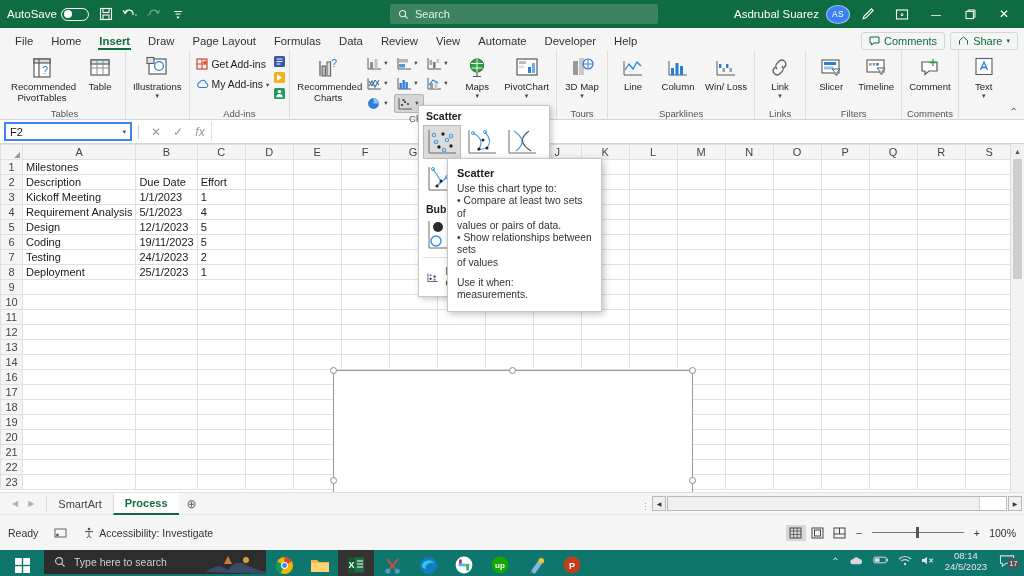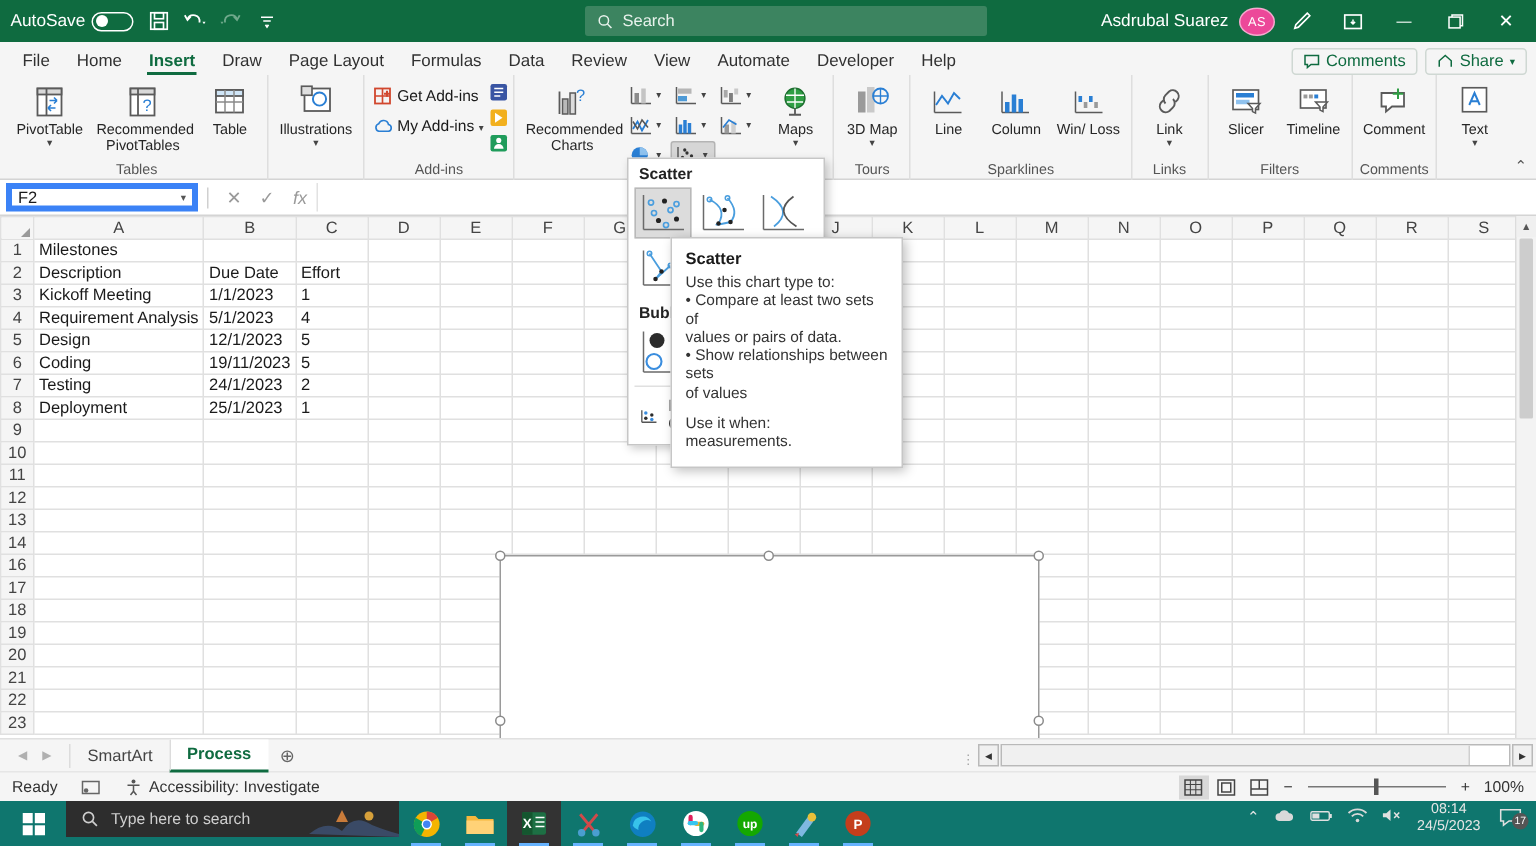--- a/index.html
+++ b/index.html
@@ -29,21 +29,21 @@
   .tb-icon svg { display:block; }
   .tb-title { position:absolute; left:0; right:0; text-align:center; font-size:11.5px; pointer-events:none; }
   .searchbox {
     position:absolute; left:390px; top:4px; width:268px; height:20px;
     background:#3c8460; border-radius:2px; display:flex; align-items:center; gap:6px; padding:0 8px;
     color:#e8f2ec; font-size:11px;
   }
   .tb-right { margin-left:auto; display:flex; align-items:center; gap:2px; padding-right:2px; z-index:3; }
   .user-name { font-size:11.5px; margin-right:5px; }
   .avatar {
-    width:24px; height:19px; border-radius:50%; background:#ec4899; border:1px solid #ffffff88;
+    width:24px; height:19px; border-radius:50%; background:#3b82f6; border:1px solid #ffffff88;
     font-size:8.5px; display:flex; align-items:center; justify-content:center; letter-spacing:.3px;
   }
   .wbtn { width:32px; height:28px; display:flex; align-items:center; justify-content:center; }
 
   
   .ribbon-tabs {
     height:22px; background:#f5f5f5; display:flex; align-items:flex-end;
     padding-left:6px; position:relative;
   }
   .rtab { font-size:11.3px; color:#313131; padding:2px 9px 3px; position:relative; white-space:nowrap; }
@@ -77,21 +77,21 @@
   .chartgrid { display:grid; grid-template-columns:repeat(3, 30px); grid-template-rows:repeat(3, 20px); align-items:center; }
   .cgcell { display:flex; align-items:center; gap:1px; padding:1px 2px; border-radius:2px; }
   .cgcell.sel { background:#d6d6d6; border:1px solid #b4b4b4; }
   .cgcaret { font-size:6.5px; color:#444; }
   .addins-stack { display:flex; flex-direction:column; gap:1px; padding-top:2px; }
   .collapse-ribbon { position:absolute; right:6px; bottom:2px; font-size:10px; color:#555; }
 
   
   .formulabar { height:24px; background:#fff; display:flex; align-items:center; border-bottom:1px solid #d4d4d4; }
   .namebox {
-    width:128px; height:19px; margin-left:4px; border:4px solid #3b82f6; background:#fff;
+    width:128px; height:19px; margin-left:4px; border:2px solid #3b82f6; background:#fff;
     display:flex; align-items:center; padding:0 4px; font-size:11px;
   }
   .namebox .caret { margin-left:auto; font-size:7px; color:#555; }
   .fb-sep { width:1px; height:14px; background:#d0d0d0; margin:0 6px; }
   .fb-ico { width:22px; text-align:center; color:#9a9a9a; font-size:12px; }
   .fb-input { flex:1; height:19px; border-left:1px solid #e2e2e2; padding-left:6px; font-size:11px; }
 
   
   .gridwrap { position:relative; height:348px; background:#fff; overflow:hidden; }
   table.sheet { border-collapse:collapse; table-layout:fixed; }
@@ -138,21 +138,21 @@
   .stab.active { background:#fff; color:#0f6b40; font-weight:600; border-bottom:2px solid #0f6b40; height:22px; display:flex; align-items:center; }
   .newsheet { width:26px; text-align:center; color:#666; font-size:12px; }
   .hscroll-area { margin-left:auto; display:flex; align-items:center; height:17px; padding-right:2px; }
   .hs-btn { width:14px; height:15px; border:1px solid #b9b9b9; background:#f0f0f0; display:flex; align-items:center; justify-content:center; font-size:6px; color:#333; }
   .hs-track { width:340px; height:15px; border:1px solid #b9b9b9; background:#fff; margin:0 1px; position:relative; }
   .hs-thumb { position:absolute; left:0; top:0; bottom:0; width:312px; background:#f0f0f0; border-right:1px solid #cfcfcf; }
   .grip { width:9px; display:flex; flex-direction:column; justify-content:center; gap:2px; padding-left:2px; }
   .grip i { display:block; width:1px; height:1px; background:#aaa; box-shadow:0 3px 0 #aaa, 0 6px 0 #aaa; }
 
   
-  .statusbar { height:20px; background:#f5f5f5; display:flex; align-items:center; font-size:10.5px; color:#333; border-top:1px solid #e6e6e6; }
+  .statusbar { height:36px; background:#f5f5f5; display:flex; align-items:center; font-size:10.5px; color:#333; border-top:1px solid #e6e6e6; }
   .sb-item { display:flex; align-items:center; gap:4px; padding:0 8px; }
   .sb-right { margin-left:auto; display:flex; align-items:center; gap:2px; padding-right:8px; }
   .viewbtn { width:20px; height:16px; display:flex; align-items:center; justify-content:center; }
   .viewbtn.active { background:#d8d8d8; }
   .zslider { width:92px; height:16px; position:relative; display:flex; align-items:center; margin:0 4px; }
   .zslider .track { position:absolute; left:0; right:0; height:1px; background:#777; }
   .zslider .knob { position:absolute; left:48%; width:3px; height:11px; background:#555; }
   .zoomval { width:30px; text-align:right; }
 
   
@@ -297,32 +297,20 @@
 
   <div class="ribbon">
 
     <div class="rgroup">
       <div class="rgroup-body">
         <div class="bigbtn">
           <span class="ico">
             <svg width="24" height="24" viewBox="0 0 24 24">
                 <rect x="4" y="3" width="16" height="18" fill="#fff" stroke="#5a5a5a" stroke-width="1.2"></rect>
                 <rect x="4" y="3" width="16" height="4" fill="#d9d9d9" stroke="#5a5a5a" stroke-width="1.2"></rect>
-                <path d="M10 3v18" stroke="#5a5a5a" stroke-width="1.2"></path>
-                <path d="M12 11h5m0 0-2-2m2 2-2 2M16 16h-5m0 0 2-2m-2 2 2 2" stroke="#2a7fd4" stroke-width="1.1" fill="none"></path>
-              </svg>
-          </span>
-          <span class="lbl">PivotTable</span>
-          <span class="caretdn">▾</span>
-        </div>
-        <div class="bigbtn">
-          <span class="ico">
-            <svg width="24" height="24" viewBox="0 0 24 24">
-                <rect x="4" y="3" width="16" height="18" fill="#fff" stroke="#5a5a5a" stroke-width="1.2"></rect>
-                <rect x="4" y="3" width="16" height="4" fill="#d9d9d9" stroke="#5a5a5a" stroke-width="1.2"></rect>
                 <path d="M9 3v18" stroke="#5a5a5a" stroke-width="1.2"></path>
                 <text x="12" y="18" font-size="11" fill="#2a7fd4" font-family="Liberation Sans">?</text>
               </svg>
           </span>
           <span class="lbl">Recommended PivotTables</span>
         </div>
         <div class="bigbtn">
           <span class="ico">
             <svg width="24" height="22" viewBox="0 0 24 22">
                 <rect x="3" y="3" width="18" height="15" fill="#fff" stroke="#5a5a5a" stroke-width="1.2"></rect>
@@ -482,20 +470,33 @@
 
         <div class="bigbtn">
           <span class="ico">
             <svg width="24" height="24" viewBox="0 0 24 24">
                 <circle cx="12" cy="9.5" r="6.6" fill="#2f9e44" stroke="#1d6f30" stroke-width="1"></circle>
                 <path d="M6 7.5h12M6.6 12h10.8M12 3v13" stroke="#fff" stroke-width=".9" fill="none"></path>
                 <path d="M12 16.5v4M8 20.5h8" stroke="#5a5a5a" stroke-width="1.2"></path>
               </svg>
           </span>
           <span class="lbl">Maps</span>
+          <span class="caretdn">▾</span>
+        </div>
+        <div class="bigbtn">
+          <span class="ico">
+            <svg width="26" height="24" viewBox="0 0 26 24">
+                <rect x="3" y="3" width="20" height="16" fill="#fff" stroke="#5a5a5a" stroke-width="1.2"></rect>
+                <rect x="5" y="5" width="7" height="3" fill="#bcbcbc"></rect>
+                <rect x="5" y="9.5" width="5" height="2.6" fill="#dcdcdc"></rect>
+                <rect x="14" y="11" width="3" height="6" fill="#2a7fd4"></rect>
+                <rect x="18" y="7" width="3" height="10" fill="#6cb0e4"></rect>
+              </svg>
+          </span>
+          <span class="lbl">PivotChart</span>
           <span class="caretdn">▾</span>
         </div>
       </div>
       <div class="rgroup-label">Charts</div>
     </div>
 
     <div class="rgroup">
       <div class="rgroup-body">
         <div class="bigbtn">
           <span class="ico">

